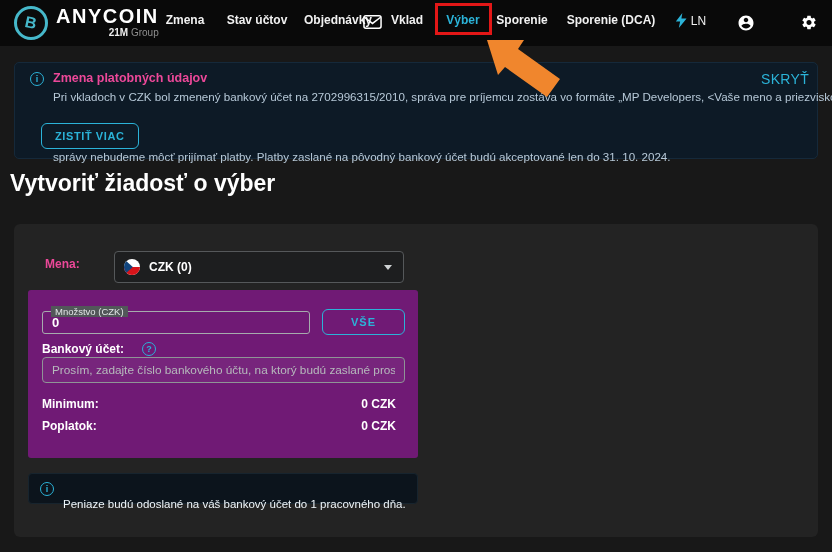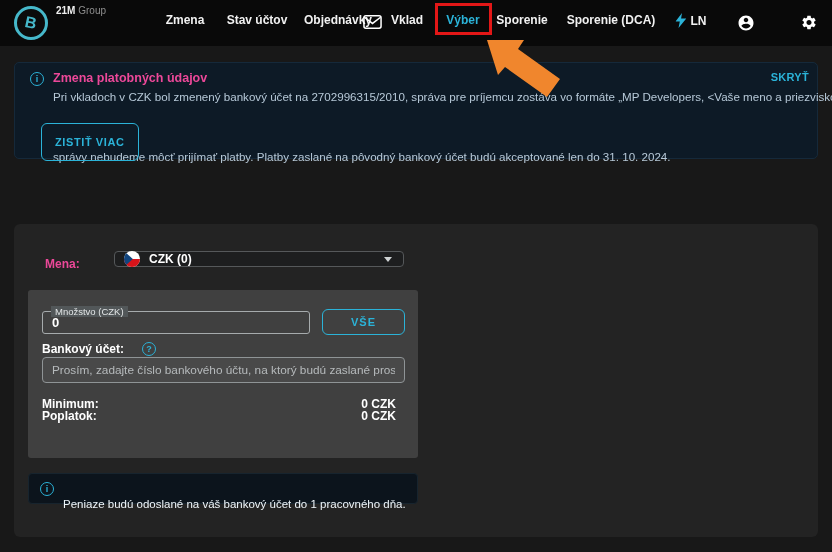--- a/index.html
+++ b/index.html
@@ -26,21 +26,21 @@
   .nav-item {
     position:absolute; top:13px; transform:translateX(-50%);
     color:#f1f1f1; font-size:12px; font-weight:600; white-space:nowrap; cursor:pointer;
     text-align:center;
   }
   .nav-item.active { color:#2bb3d8; }
   .nav-item.active::after {
     content:""; display:block; height:2px; background:#2bb3d8; margin-top:5px; border-radius:1px;
   }
   .ln-item { position:absolute; top:13px; transform:translateX(-50%); display:flex; align-items:center; gap:4px; cursor:pointer; }
-  .ln-item span { color:#f1f1f1; font-size:12px; font-weight:bold; }
+  .ln-item span { color:#f1f1f1; font-size:12px; font-weight:normal; }
   .hicon { position:absolute; top:14px; transform:translateX(-50%); cursor:pointer; }
   .mail-wrap { position:relative; }
   
   .red-box {
     position:absolute; left:435px; top:3px; width:57px; height:32px;
     border:3px solid #e31717; z-index:30; pointer-events:none;
   }
   .arrow-svg { position:absolute; left:0; top:0; z-index:29; pointer-events:none; }
   
   .banner {
@@ -49,52 +49,52 @@
   }
   .circle-icon {
     display:inline-flex; width:14px; height:14px; border:1.5px solid #2bb3d8; border-radius:50%;
     color:#2bb3d8; font-size:9px; font-weight:bold; align-items:center; justify-content:center;
     flex:none;
   }
   .banner .circle-icon { position:absolute; left:15px; top:9px; }
   .banner-title { position:absolute; left:38px; top:8px; color:#ec4899; font-size:12.5px; font-weight:bold; }
   .banner-line1 { position:absolute; left:38px; top:27px; color:#b7c9d8; font-size:11.6px; white-space:nowrap; }
   .banner-line2 { position:absolute; left:38px; top:43px; color:#b7c9d8; font-size:11.6px; white-space:nowrap;margin-top:44px; }
-  .banner-hide { position:absolute; right:8px; top:8px; color:#2bb3d8; font-size:11px; font-weight:bold; letter-spacing:.3px; cursor:pointer; }
+  .banner-hide { position:absolute; right:8px; top:8px; color:#2bb3d8; font-size:14px; font-weight:normal; letter-spacing:.3px; cursor:pointer; }
   .outline-btn {
     border:1.5px solid #2bb3d8; border-radius:6px; background:transparent;
     color:#2bb3d8; font-size:11px; font-weight:bold; letter-spacing:.6px;
     font-family:"Liberation Sans", sans-serif; cursor:pointer;
   }
-  .banner-cta { position:absolute; left:26px; top:60px; height:38px; padding:0 13px; }
+  .banner-cta { position:absolute; left:26px; top:60px; height:26px; padding:0 13px; }
   
   .page-title { position:absolute; left:10px; top:170px; color:#fff; font-size:23px; font-weight:bold; }
   
   .card {
     position:absolute; left:14px; top:224px; width:804px; height:313px;
     background:#232323; border-radius:6px;
   }
   .mena-label { position:absolute; left:31px; top:33px; color:#ec4899; font-size:12px; font-weight:bold; }
   .currency-select {
-    position:absolute; left:100px; top:27px; width:290px; height:16px;
+    position:absolute; left:100px; top:27px; width:290px; height:32px;
     background:#1d1e1f; border:1px solid #55585a; border-radius:4px;
     display:flex; align-items:center; cursor:pointer;
   }
   .flag { position:relative; width:16px; height:16px; border-radius:50%; background:#fff; overflow:hidden; margin-left:9px; flex:none; }
   .flag .red { position:absolute; left:0; top:50%; width:100%; height:50%; background:#d7141a; }
   .flag .blue { position:absolute; inset:0; background:#11457e; clip-path:polygon(0 0,55% 50%,0 100%); }
   .currency-text { color:#fff; font-size:12px; font-weight:bold; margin-left:9px; flex:1; }
   .caret-down {
     width:0; height:0; border-left:4px solid transparent; border-right:4px solid transparent;
     border-top:5px solid #cfd3d4; margin-right:11px; flex:none;
   }
   
   .gray-panel {
     position:absolute; left:14px; top:66px; width:390px; height:168px;
-    background:#404040; border-radius:3px;
+    background:#701a75; border-radius:3px;
   }
   .amount-field {
     position:absolute; left:14px; top:21px; width:268px; height:23px;
     border:1px solid #a6abad; border-radius:3px;
   }
   .amount-field .float-label {
     position:absolute; left:8px; top:-6px; background:#525759; padding:0 4px;
     color:#e2e5e6; font-size:9.5px; white-space:nowrap;
   }
   .amount-field input {
@@ -108,41 +108,42 @@
   .account-input {
     position:absolute; left:14px; top:67px; width:363px; height:26px;
     background:rgba(255,255,255,0.05); border:1px solid #8f9496; border-radius:4px;
     color:#fff; font-size:11.8px; padding:0 9px; outline:none;
     font-family:"Liberation Sans", sans-serif;
   }
   .account-input::placeholder { color:#b6babc; }
   .kv-row { position:absolute; left:14px; width:354px; display:flex; justify-content:space-between; }
   .kv-row .k, .kv-row .v { color:#fff; font-size:12px; font-weight:bold; }
   .row-min { top:107px; }
-  .row-fee { top:119px;gap:8px; }
+  .row-fee { top:129px;gap:8px; }
   
   .note-box {
     position:absolute; left:14px; top:249px; width:390px; height:31px;
     background:#0c141c; border:1px solid #17242e; border-radius:4px;
     display:flex; align-items:center;
   }
   .note-box .circle-icon { margin-left:11px; }
   .note-text { color:#eef5fa; font-size:11.5px; margin-left:9px; white-space:nowrap;margin-top:30px; }
 </style>
 </head>
 <body>
 
 <div id="screen">
 
   <div class="header">
     <div class="logo">
       <div class="btc-circle">
         <span>B</span>
       </div>
       <div class="logo-text">
+        <span class="brand">ANYCOIN</span>
         <span class="brand-sub"><span class="b">21M</span> <span class="g">Group</span></span>
       </div>
     </div>
 
     <div class="nav-item" style="left:185px">Zmena</div>
     <div class="nav-item" style="left:257px">Stav účtov</div>
     <div class="nav-item" style="left:338px">Objednávky</div>
     <div class="nav-item" style="left:407px">Vklad</div>
     <div class="nav-item active" style="left:463px">Výber</div>
     <div class="nav-item" style="left:522px">Sporenie</div>
@@ -183,20 +184,21 @@
 
   <div class="banner">
     <span class="circle-icon">i</span>
     <div class="banner-title">Zmena platobných údajov</div>
     <div class="banner-line1">Pri vkladoch v CZK bol zmenený bankový účet na 2702996315/2010, správa pre príjemcu zostáva vo formáte „MP Developers, &lt;Vaše meno a priezvisko&gt;“. Bez tejto</div>
     <div class="banner-line2">správy nebudeme môcť prijímať platby. Platby zaslané na pôvodný bankový účet budú akceptované len do 31. 10. 2024.</div>
     <div class="banner-hide">SKRYŤ</div>
     <button class="outline-btn banner-cta">ZISTIŤ VIAC</button>
   </div>
 
+  <div class="page-title">Vytvoriť žiadosť o výber</div>
 
   <div class="card">
 
     <div class="mena-label">Mena:</div>
 
     <div class="currency-select">
       <span class="flag">
           <span class="red"></span>
           <span class="blue"></span>
         </span>

